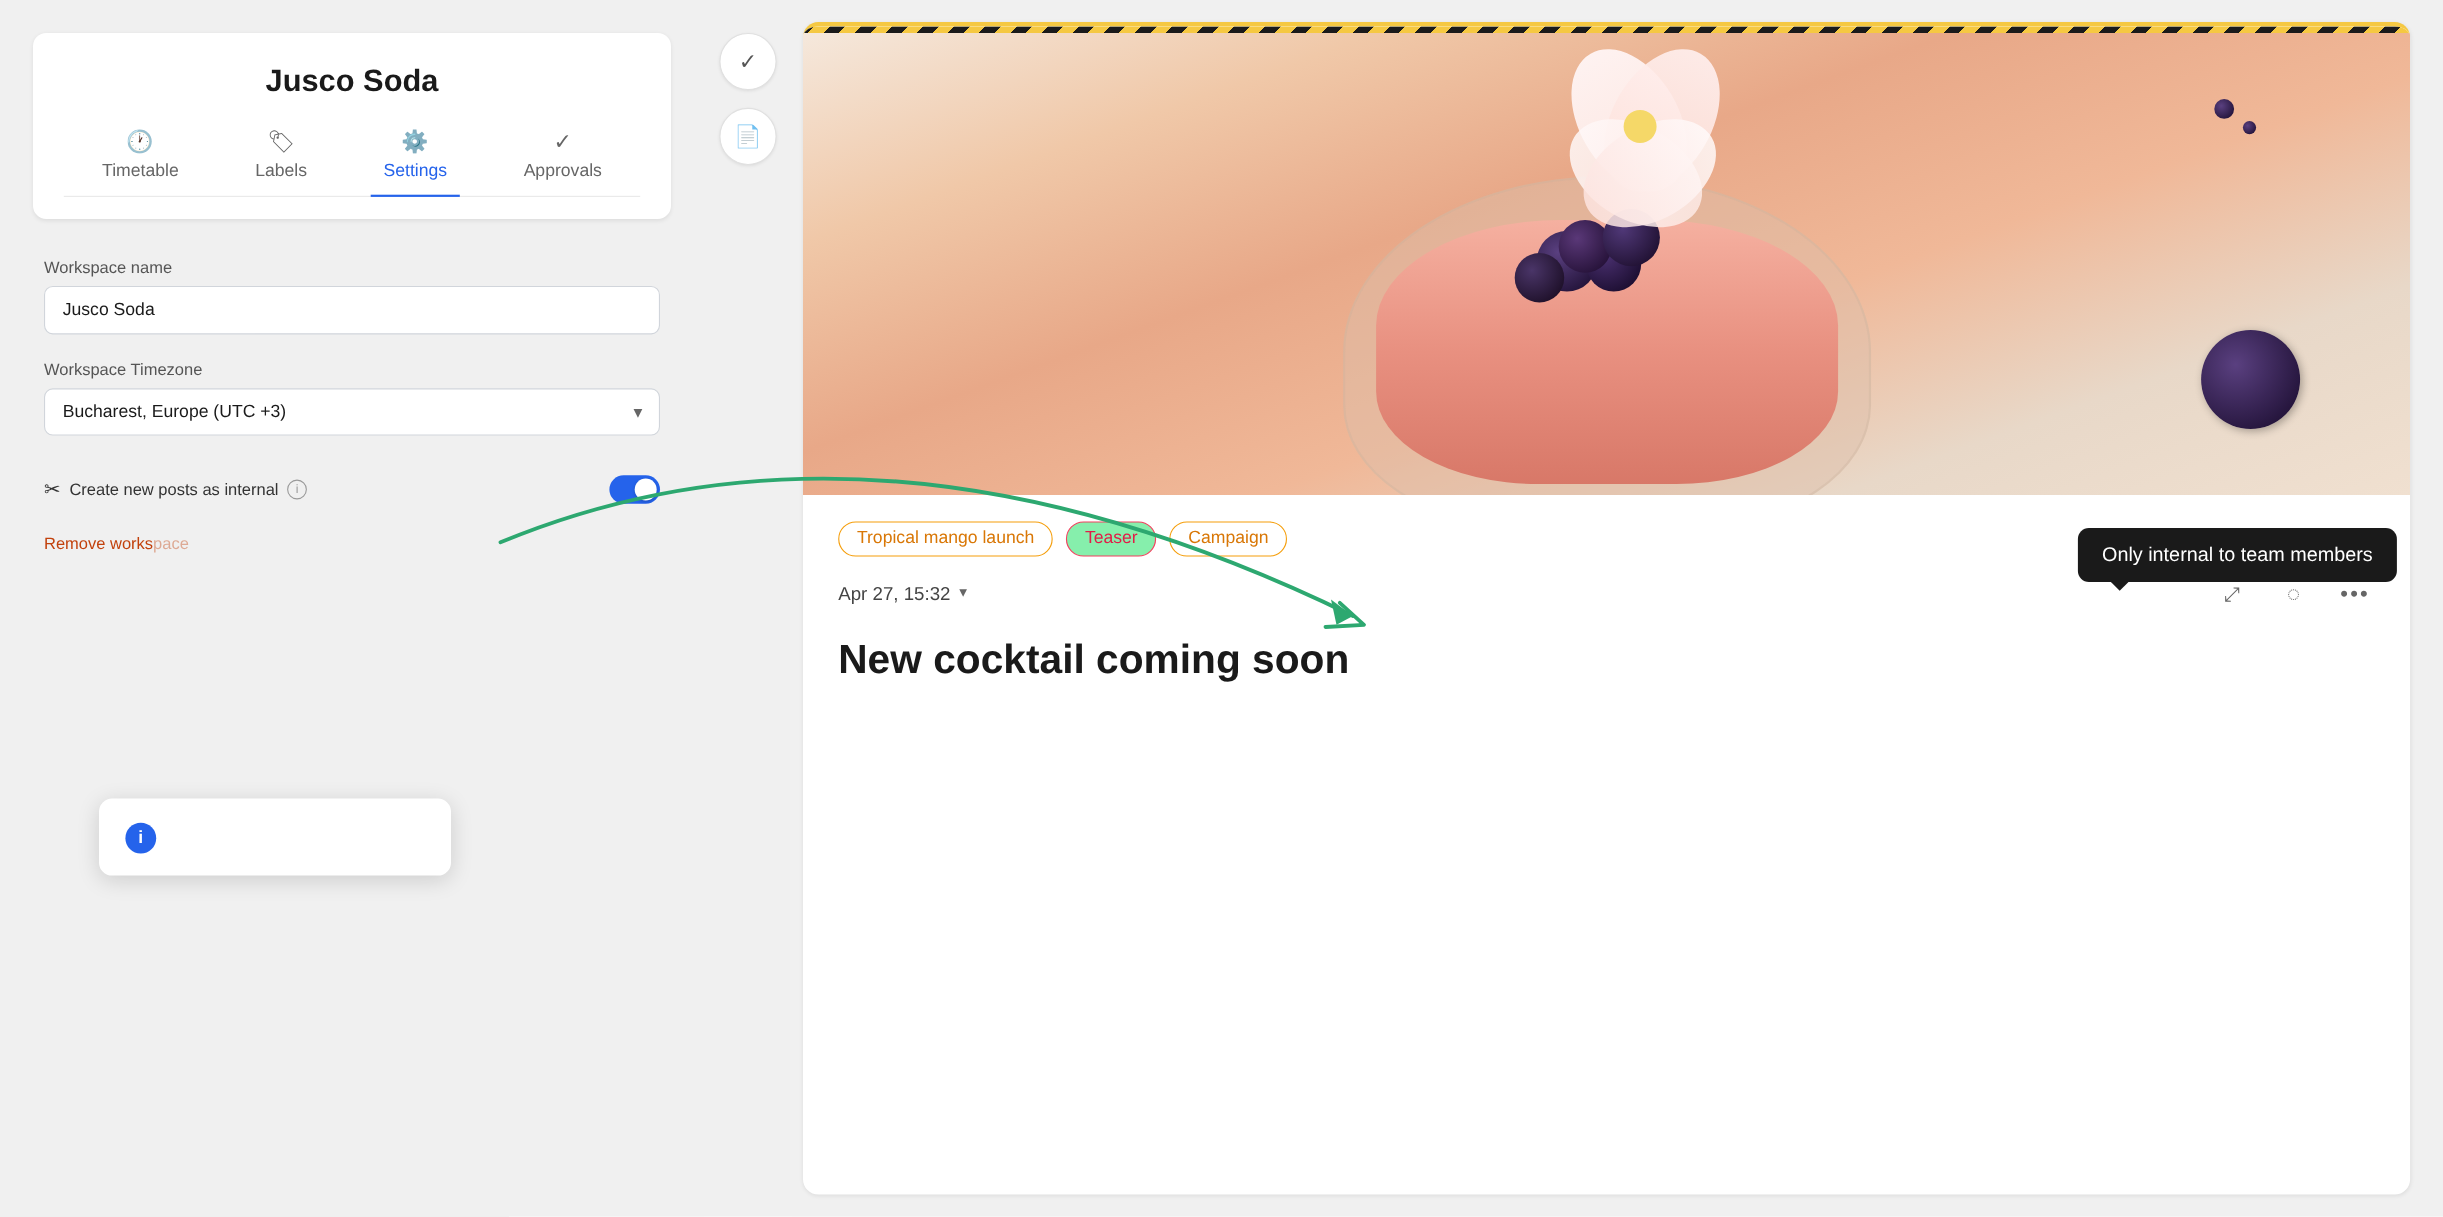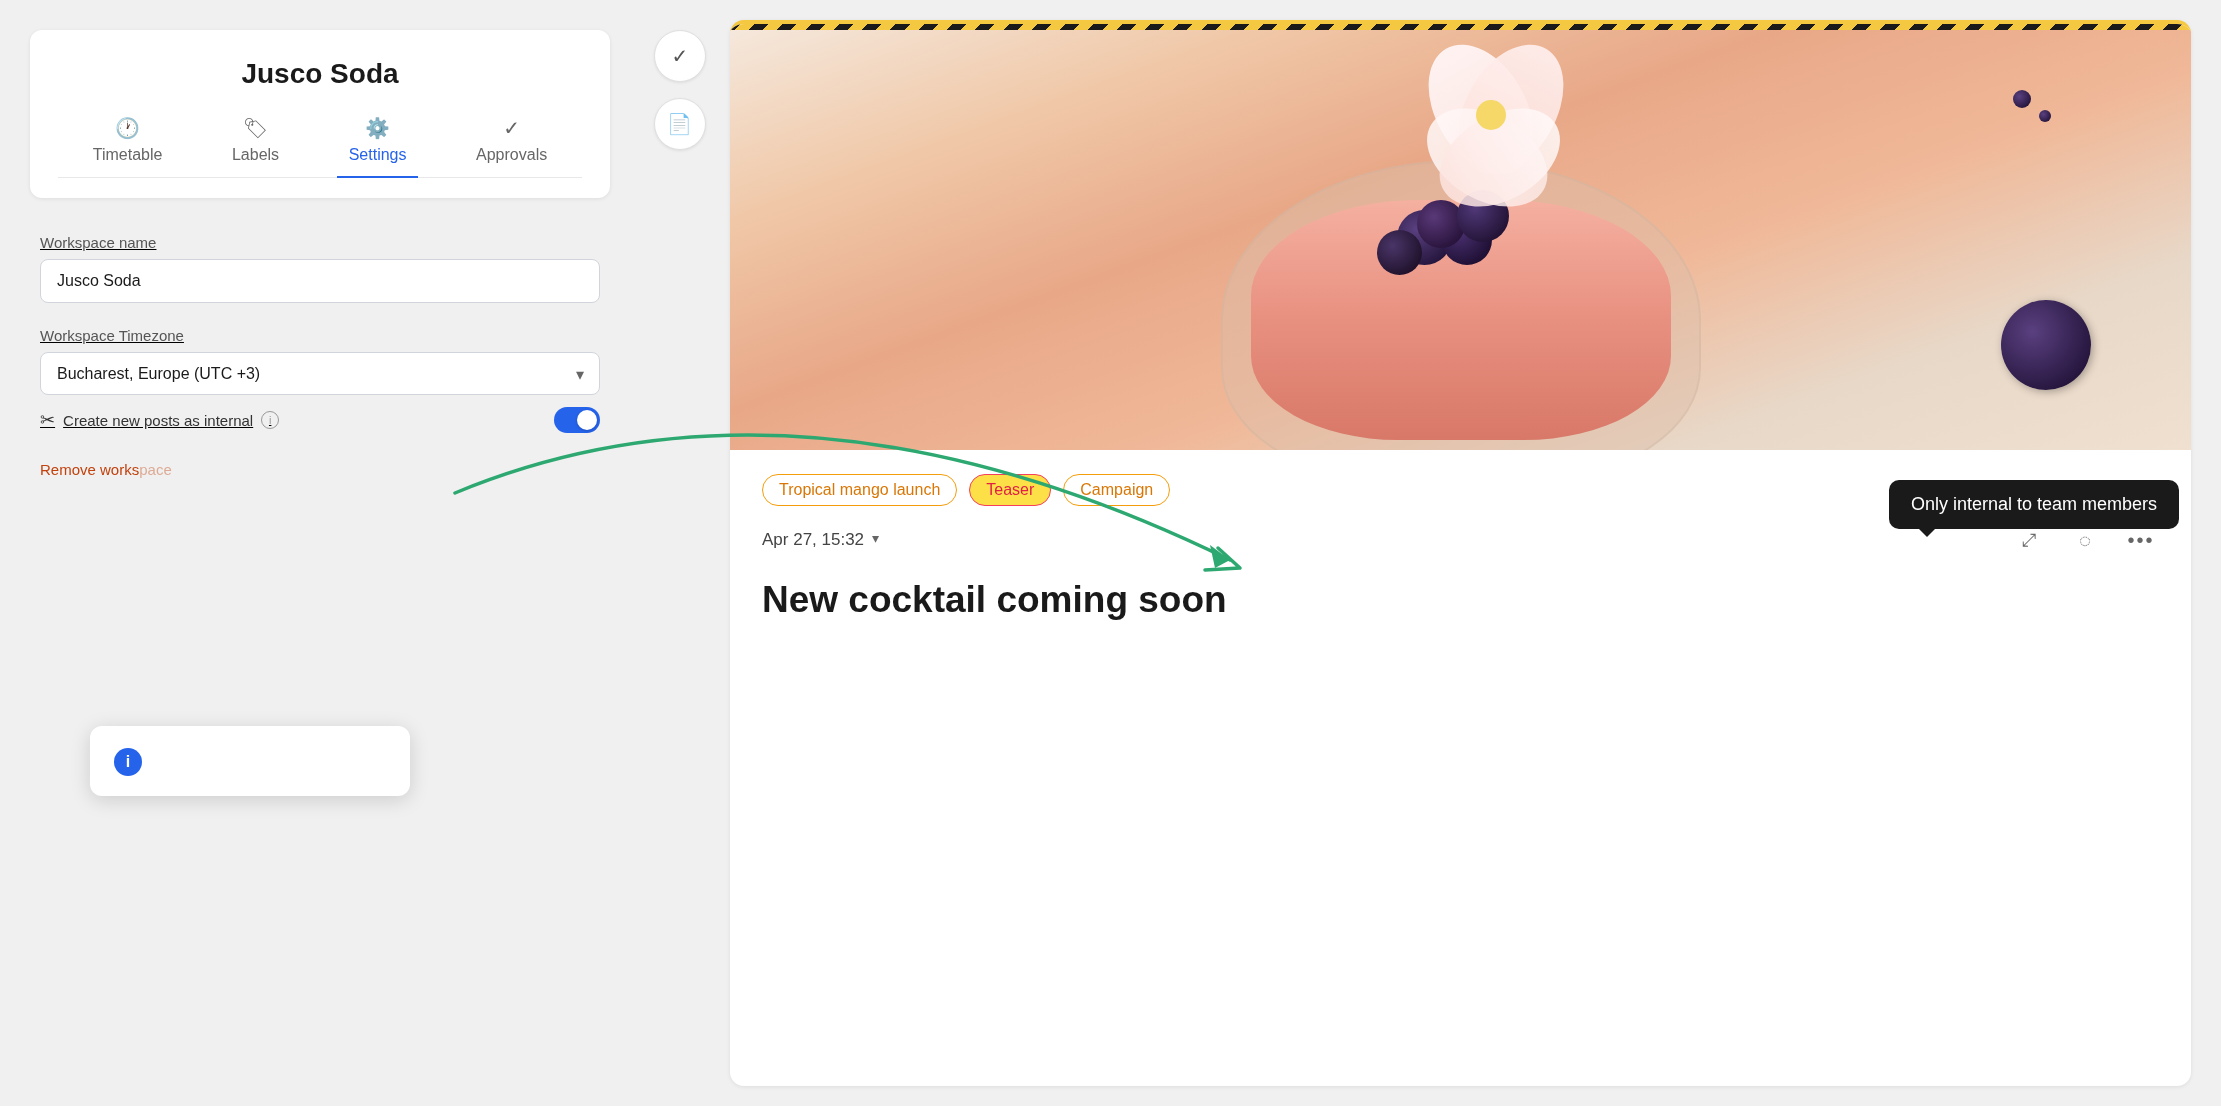--- a/index.html
+++ b/index.html
@@ -63,21 +63,20 @@
     }
 
     .tab-icon {
       font-size: 20px;
     }
 
     
     .settings-section {
       margin-top: 36px;
       padding: 0 10px;
-      text-decoration: underline;
     }
 
     .field-label {
       font-size: 15px;
       color: #555;
       margin-bottom: 8px;
     }
 
     .text-input {
       width: 100%;
@@ -85,21 +84,21 @@
       border: 1px solid #d1d5db;
       border-radius: 8px;
       font-size: 16px;
       color: #1a1a1a;
       background: #fff;
       margin-bottom: 24px;
     }
 
     .select-wrapper {
       position: relative;
-      margin-bottom: 12px;
+      margin-bottom: 36px;
     }
 
     .select-wrapper select {
       width: 100%;
       padding: 12px 40px 12px 16px;
       border: 1px solid #d1d5db;
       border-radius: 8px;
       font-size: 16px;
       color: #1a1a1a;
       background: #fff;
@@ -307,21 +306,21 @@
 
     .tag-orange {
       color: #d97706;
       border-color: #f59e0b;
       background: #fff;
     }
 
     .tag-red {
       color: #e11d48;
       border-color: #f43f5e;
-      background: #fde047;
+      background: #86efac;
     }
 
     .tag-yellow {
       color: #d97706;
       border-color: #f59e0b;
       background: #fff;
       text-align: center;
     }
 
     

